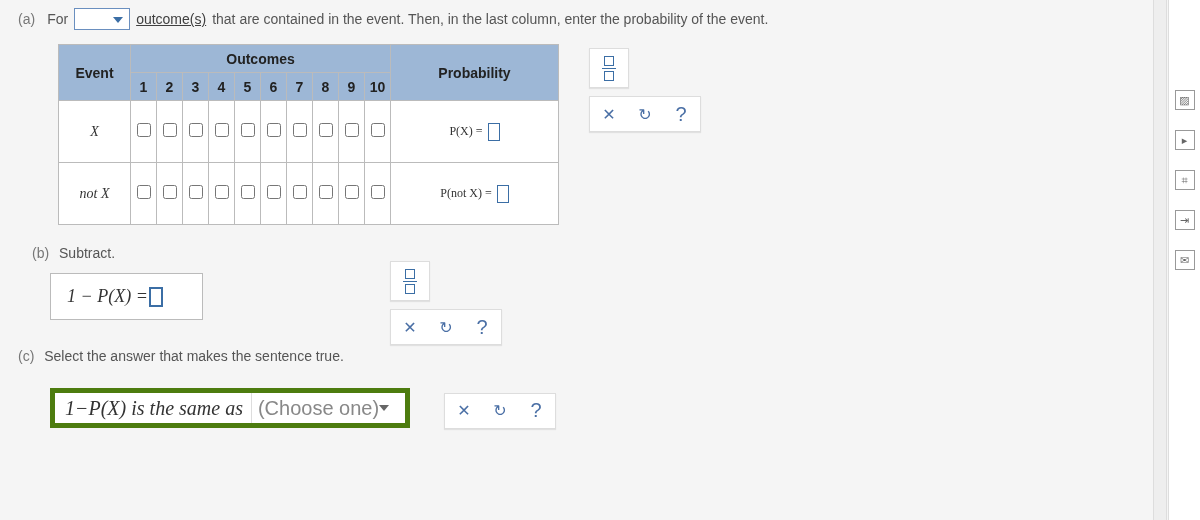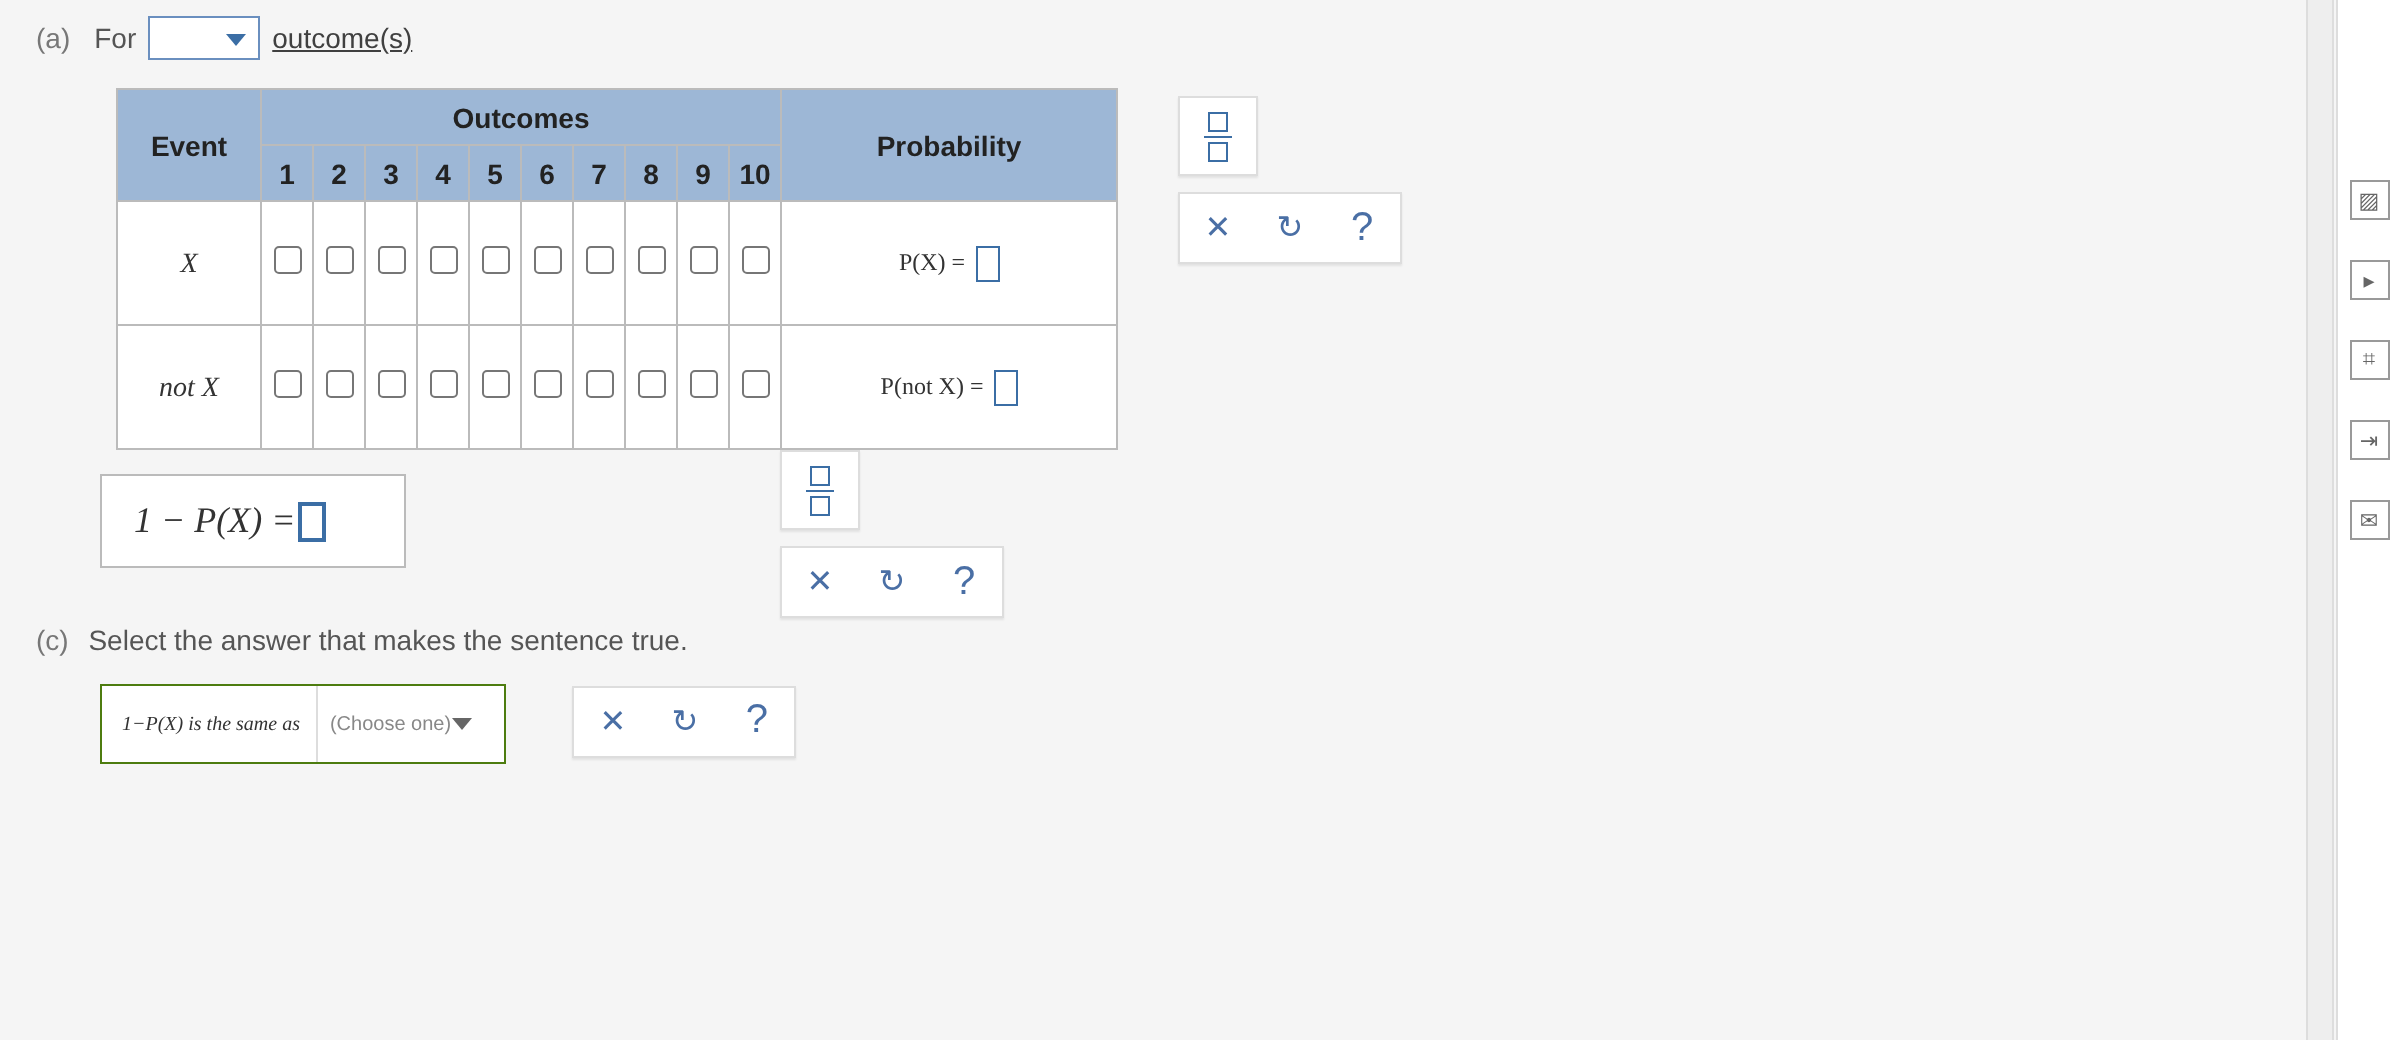--- a/index.html
+++ b/index.html
@@ -195,28 +195,28 @@
   .b-wrap {
     position: relative;
     display: inline-block;
   }
   .part-c {
     margin-top: 28px;
     margin-left: 0;
     color: #555;
   }
   .select-box {
-    margin: 14px 0 0 32px;
+    margin: 24px 0 0 32px;
     display: inline-flex;
     align-items: center;
-    border: 1px solid #4d7c0f;
+    border: 5px solid #4d7c0f;
     background: #fff;
     height: 40px;
     padding: 0 10px;
-    font-size: 10px;
+    font-size: 20px;
     gap: 8px;
   }
   .chooser {
     color: #888;
     display: inline-flex;
     align-items: center;
     padding: 0 6px;
     border-left: 1px solid #ddd;
     height: 100%;
   }
@@ -272,20 +272,21 @@
 <body>
 
 <div class="content">
 
   
   <div class="line-a">
     <span class="part-label">(a)</span>
     <span>For</span>
     <div class="dropdown-small"></div>
     <span class="underline-link">outcome(s)</span>
+    <span>that are contained in the event. Then, in the last column, enter the probability of the event.</span>
   </div>
 
   
   <div class="table-wrap">
     <table class="outcomes">
       <tbody>
           <tr>
         <th rowspan="2" class="hdr event-hdr">Event</th>
         <th colspan="10" class="hdr outcomes-hdr">Outcomes</th>
         <th rowspan="2" class="hdr prob-hdr">Probability</th>
@@ -353,20 +354,24 @@
             <span>↻</span>
           </div>
         <div class="iconbtn q">
             <span>?</span>
           </div>
       </div>
     </div>
   </div>
 
   
+  <div class="part-b">
+    <span class="part-label">(b)</span>
+    <span>Subtract.</span>
+  </div>
   <div class="b-wrap">
     <div class="eq-box">
       <span>1 − P(X) = </span>
       <span class="ansbox active"></span>
     </div>
     <div class="b-controls">
       <div class="fracbtn">
         <div class="frac-glyph">
           <div class="sq"></div>
             <div class="bar"></div>

